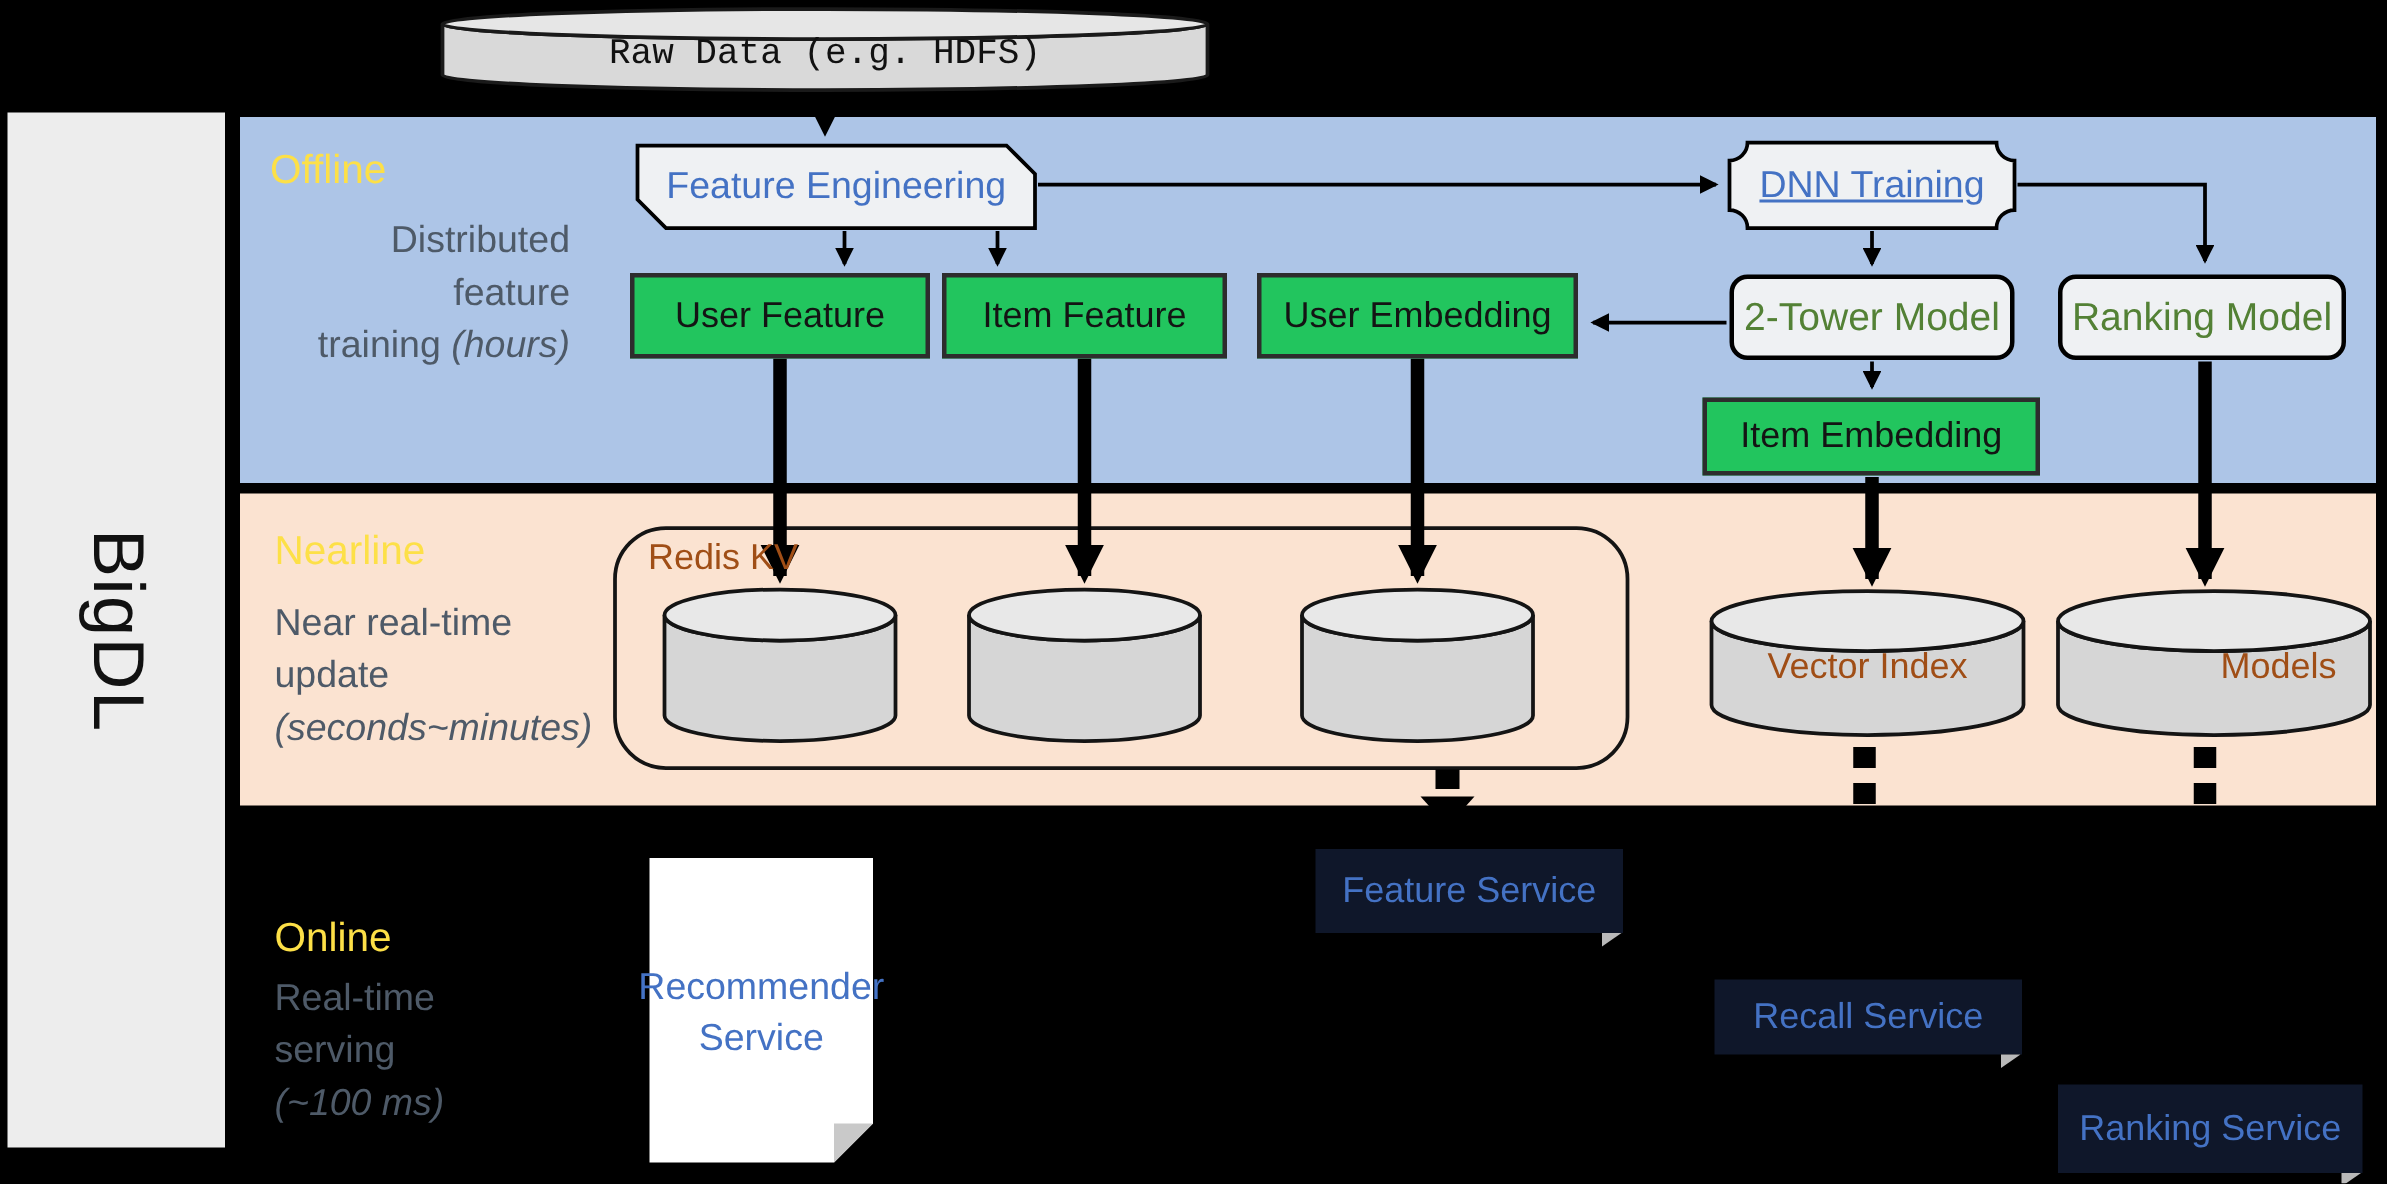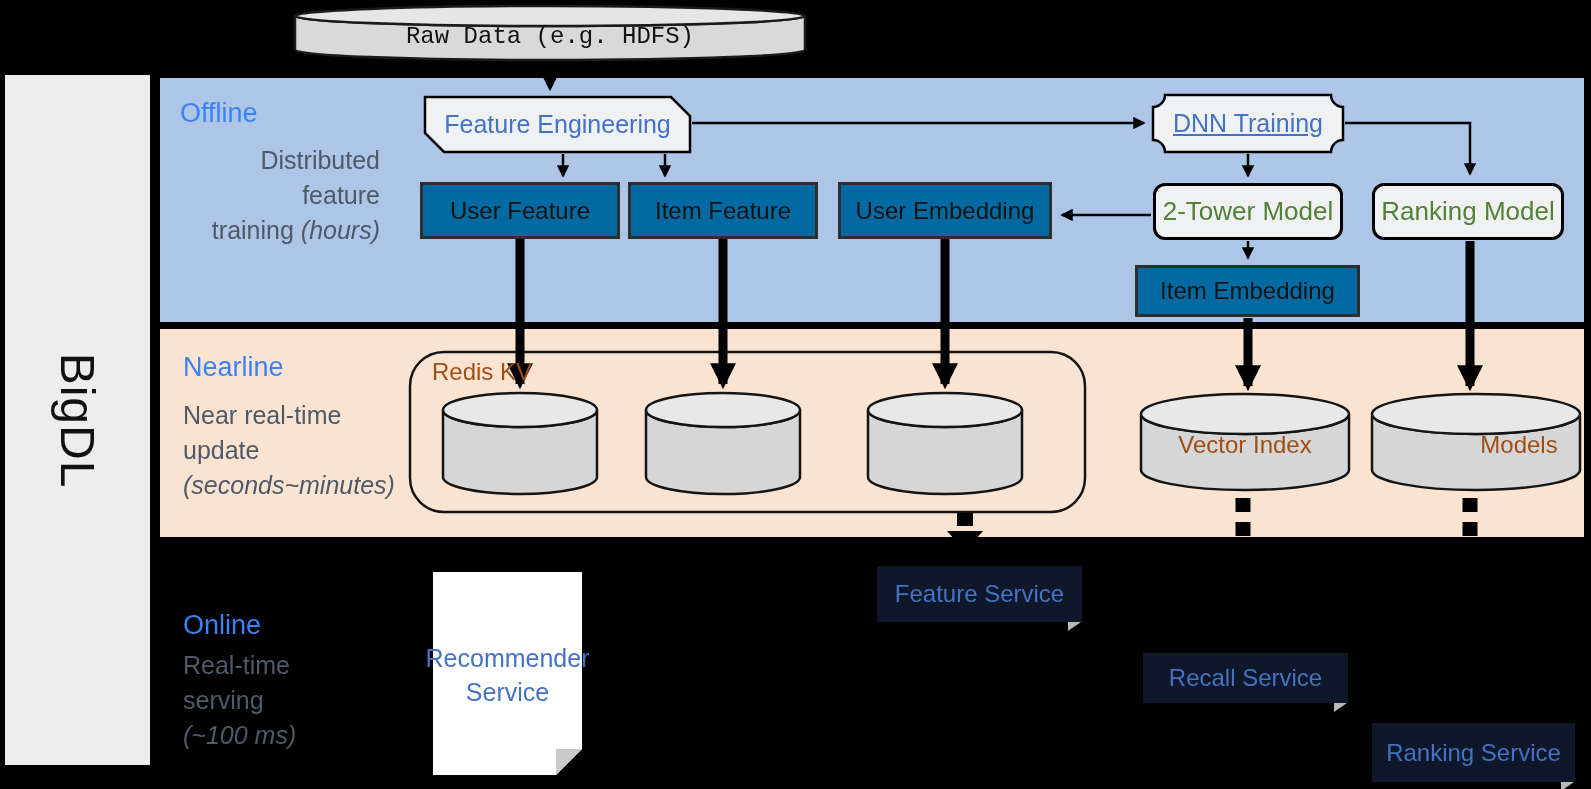--- a/index.html
+++ b/index.html
@@ -1,26 +1,26 @@
 <!DOCTYPE html>
 <html><head>
 <meta charset="utf-8">
 <style>
   html,body{margin:0;padding:0;background:#000;}
   .stage{position:relative;width:1591px;height:789px;background:#000;overflow:hidden;
          font-family:"Liberation Sans","DejaVu Sans",sans-serif;}
   .abs{position:absolute;}
   .band{position:absolute;left:160px;width:1424px;}
   .flexc{display:flex;align-items:center;justify-content:center;text-align:center;}
-  .graybox{background:#0369a1;border:3px solid #2d2d2d;color:#141414;font-size:24px;box-sizing:border-box;}
+  .graybox{background:#22c55e;border:3px solid #2d2d2d;color:#141414;font-size:24px;box-sizing:border-box;}
   .lightbox{background:#eff1f3;border:3px solid #000;border-radius:12px;box-sizing:border-box;font-size:25px;}
   .service{background:#0f172a;color:#4472c4;font-size:24px;box-sizing:border-box;position:absolute;}
   .service::after{content:"";position:absolute;right:1px;bottom:-9px;width:0;height:0;
                   border-top:9px solid #b9b9b9;border-right:13px solid transparent;}
-  .sec-label{font-size:27px;color:#3b82f6;text-align:center;}
+  .sec-label{font-size:27px;color:#fde047;text-align:center;}
   .sec-desc{font-size:25px;line-height:35px;color:#4e5a68;}
   svg{position:absolute;left:0;top:0;z-index:1;}
   .txt{z-index:2;}
   .storage-label{color:#a04e16;font-size:24px;}
 </style>
 </head>
 <body>
 
 <div class="stage">
 

